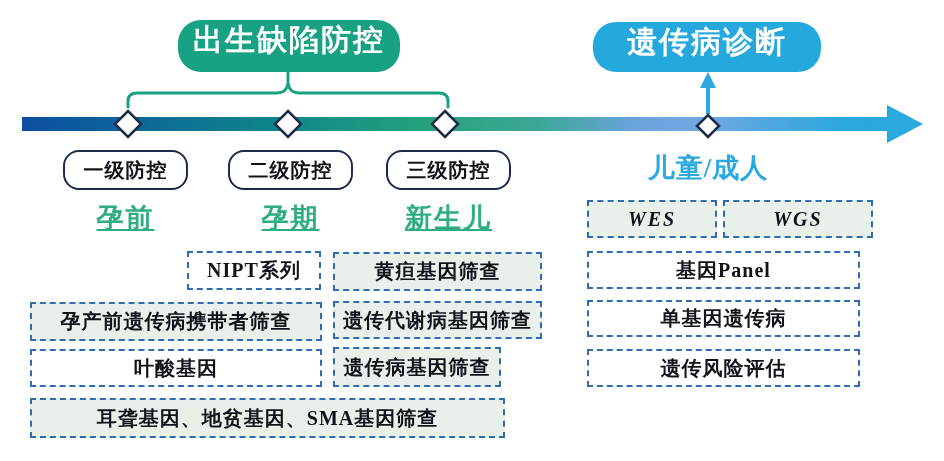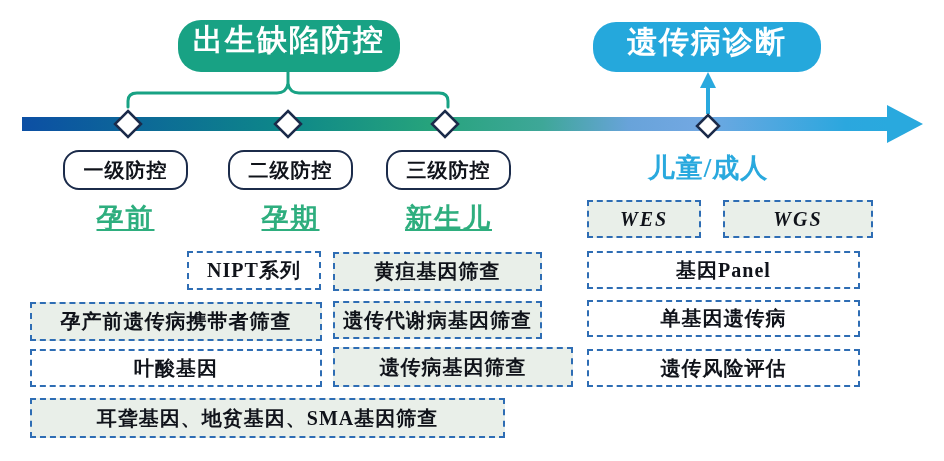--- a/index.html
+++ b/index.html
@@ -104,25 +104,25 @@
   <div class="dbox hl" style="left:30px;top:398px;width:475px;height:40px">
     <span>耳聋基因、地贫基因、SMA基因筛查</span>
   </div>
 
   <div class="dbox hl" style="left:333px;top:252px;width:209px;height:39px">
     <span>黄疸基因筛查</span>
   </div>
   <div class="dbox hl" style="left:333px;top:301px;width:209px;height:38px">
     <span>遗传代谢病基因筛查</span>
   </div>
-  <div class="dbox hl" style="left:333px;top:347px;width:240px;height:40px">
+  <div class="dbox hl" style="left:333px;top:347px;width:168px;height:40px">
     <span>遗传病基因筛查</span>
   </div>
 
-  <div class="dbox hl latin" style="left:587px;top:200px;width:114px;height:38px">
+  <div class="dbox hl latin" style="left:587px;top:200px;width:130px;height:38px">
     <span>WES</span>
   </div>
   <div class="dbox hl latin" style="left:723px;top:200px;width:150px;height:38px">
     <span>WGS</span>
   </div>
   <div class="dbox" style="left:587px;top:251px;width:273px;height:38px">
     <span>基因Panel</span>
   </div>
   <div class="dbox" style="left:587px;top:300px;width:273px;height:37px">
     <span>单基因遗传病</span>

